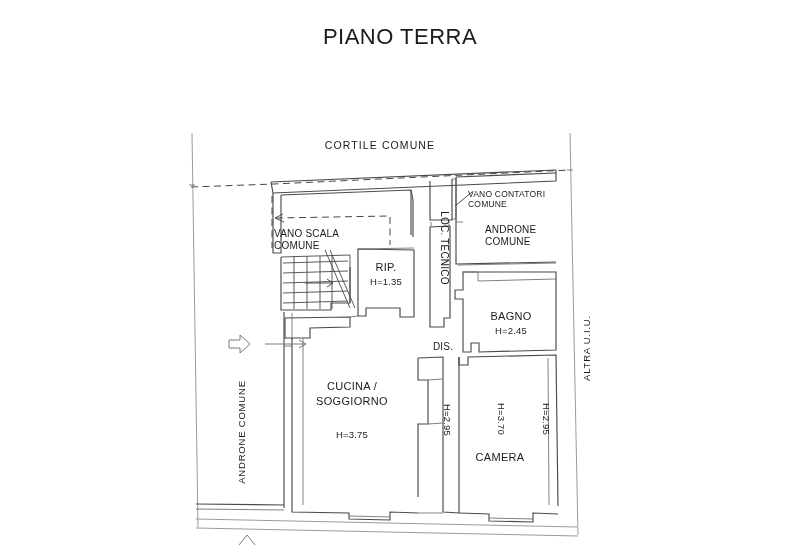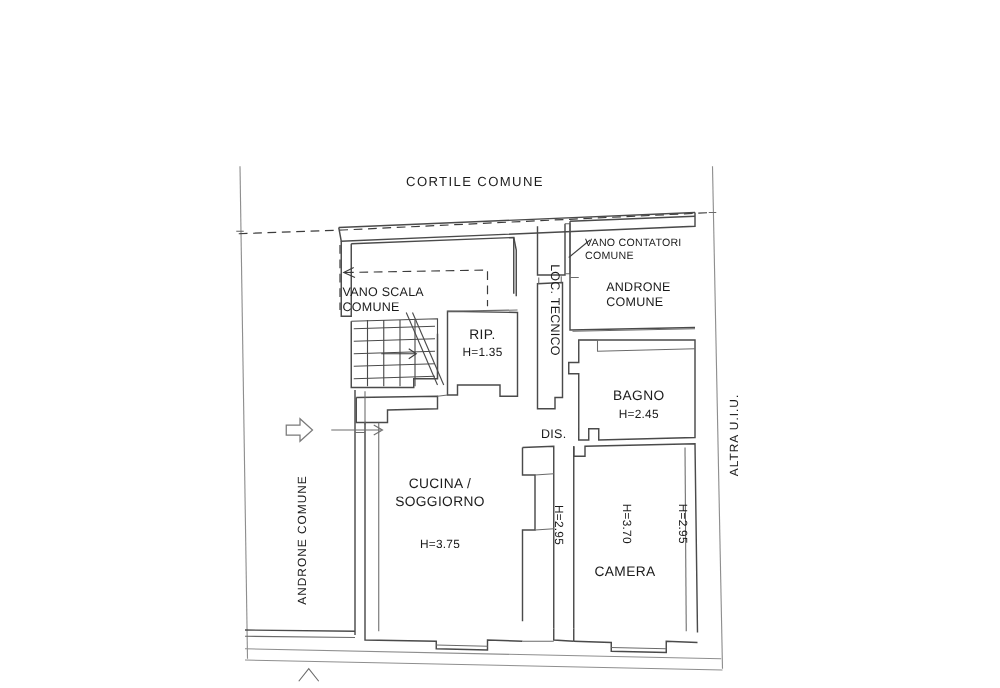--- a/index.html
+++ b/index.html
@@ -112,20 +112,21 @@
   .outer-label-top {
     font-size: 10.5px;
     letter-spacing: 1.1px;
   }
 </style>
 </head>
 <body>
 
 <div id="plan-root">
 
+  <div class="page-title">PIANO TERRA</div>
 
   <svg id="floorplan" viewBox="0 0 800 550">
 
     <g>
 
       <path class="wall-light" d="M 192 133 L 198 527"></path>
 
       <path class="wall-light" d="M 570 133 L 578 535"></path>
 
       <path class="wall-light" d="M 196 519 L 577 527"></path>

